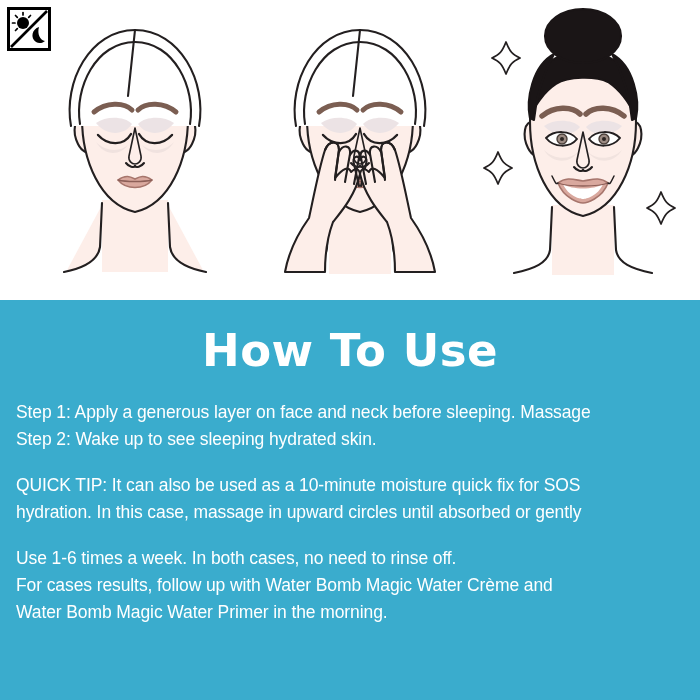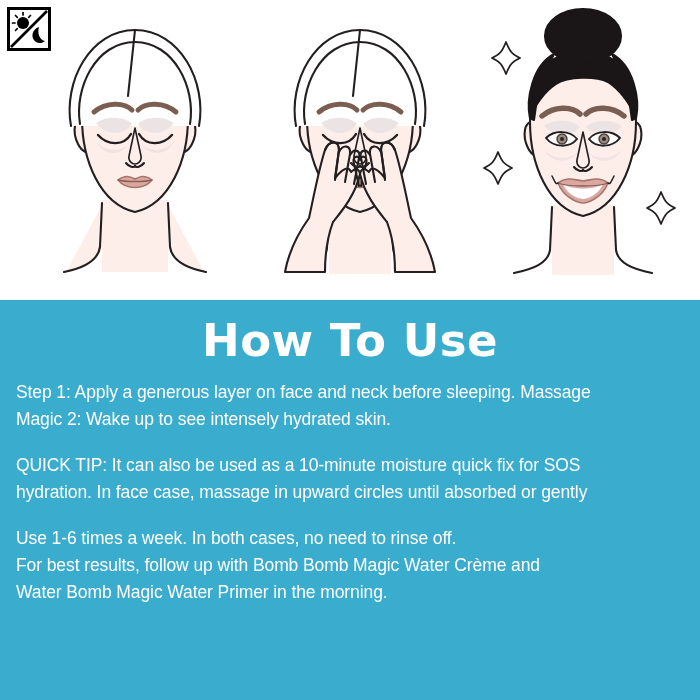--- a/index.html
+++ b/index.html
@@ -48,21 +48,21 @@
   
   #teal-panel {
     position: absolute;
     left: 0;
     top: 300px;
     width: 700px;
     height: 400px;
     background: #3aaccd;
   }
   #panel-title {
-    margin: 6px;
+    margin: 16px;
     padding-top: 8px;
     text-align: center;
     color: #ffffff;
     font-size: 45px;
     font-weight: bold;
     letter-spacing: 0.5px;
     line-height: 1.18;
     font-family: "DejaVu Sans", sans-serif;
   }
   #instructions {
@@ -248,30 +248,30 @@
   </div>
 
   <div id="teal-panel" style="background: rgb(58, 172, 205);">
 
     <h1 id="panel-title">How To Use</h1>
 
     <div id="instructions">
 
       <p class="para">
         <span class="line">Step 1: Apply a generous layer on face and neck before sleeping. Massage</span>
-        <span class="line">Magic 2: Wake up to see intensely hydrated skin.</span>
+        <span class="line">Step 2: Wake up to see sleeping hydrated skin.</span>
       </p>
 
       <p class="para">
         <span class="line">QUICK TIP: It can also be used as a 10-minute moisture quick fix for SOS</span>
-        <span class="line">hydration. In face case, massage in upward circles until absorbed or gently</span>
+        <span class="line">hydration. In this case, massage in upward circles until absorbed or gently</span>
       </p>
 
       <p class="para">
         <span class="line">Use 1-6 times a week.  In both cases, no need to rinse off.</span>
-        <span class="line">For best results, follow up with Bomb Bomb Magic Water Crème and</span>
+        <span class="line">For cases results, follow up with Water Bomb Magic Water Crème and</span>
         <span class="line">Water Bomb Magic Water Primer in the morning.</span>
       </p>
 
     </div>
   </div>
 
 </div>
 
 </body></html>

